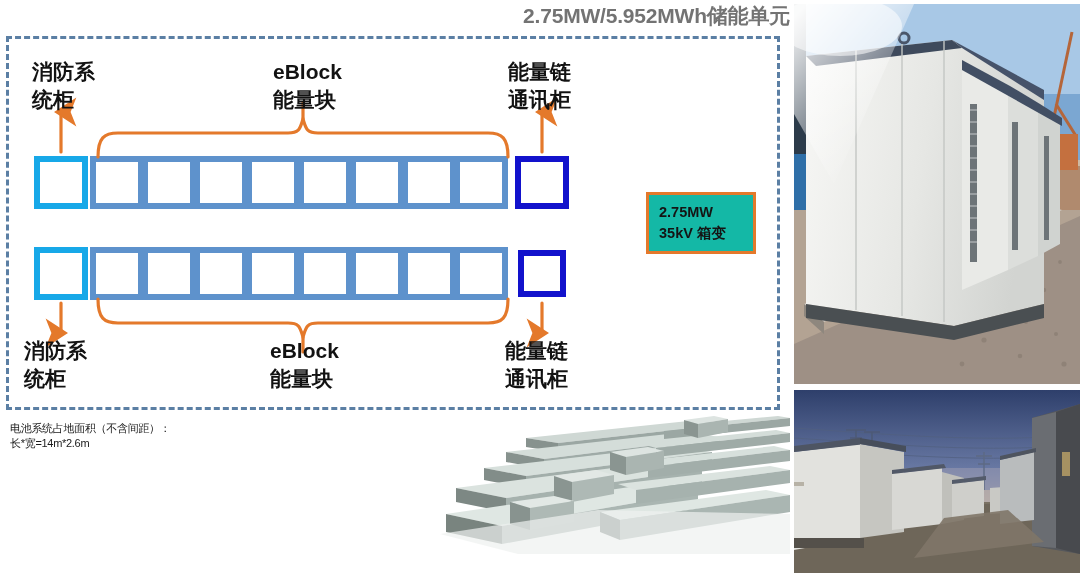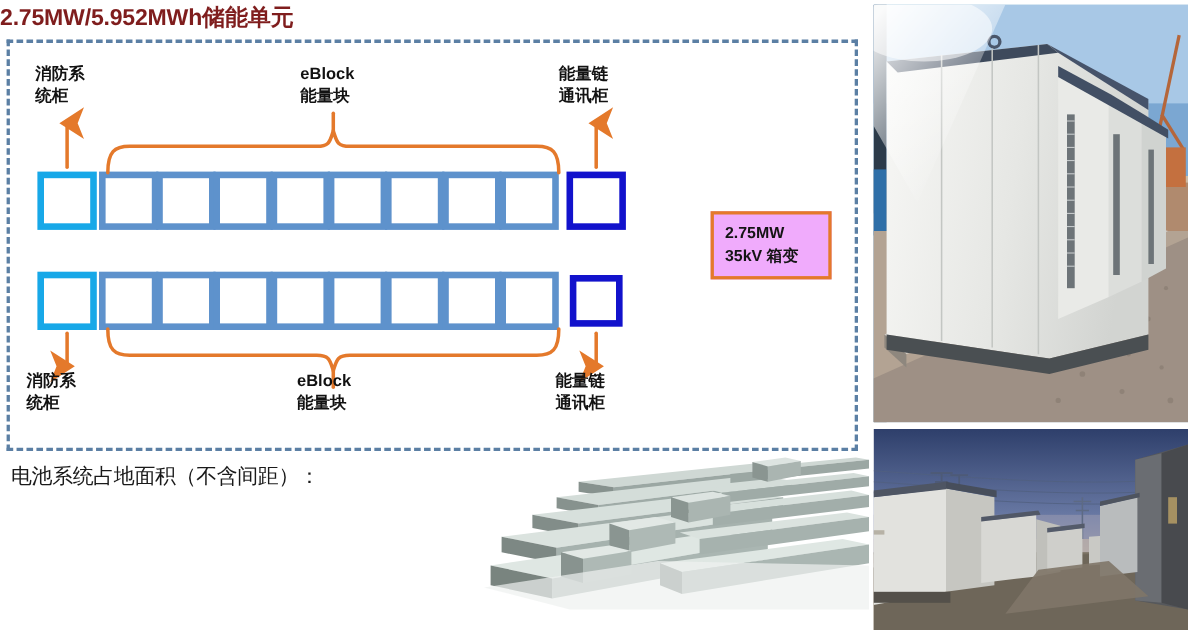--- a/index.html
+++ b/index.html
@@ -7,68 +7,68 @@
     width: 1080px; height: 573px;
     background: #ffffff;
     font-family: "Liberation Sans", "DejaVu Sans", sans-serif;
     overflow: hidden;
   }
   #page { position: relative; width: 1080px; height: 573px; background:#fff; }
 
   
   .title {
     position: absolute; left: 0; top: 2px; width: 790px;
-    text-align: left;
-    font-size: 21px; font-weight: bold; color: #7f1d1d;
+    text-align: right;
+    font-size: 21px; font-weight: bold; color: #737373;
     letter-spacing: -0.2px;
   }
 
   
   .dashed-box {
     position: absolute; left: 6px; top: 36px;
     width: 774px; height: 374px;
     border: 3px dashed #5b7fa4;
     background: #ffffff;
   }
 
   
   .diagram-svg { position: absolute; left: 0; top: 0; width: 1080px; height: 573px; pointer-events:none; }
 
   
   .lbl {
-    position: absolute; font-size: 15px; font-weight: bold;
+    position: absolute; font-size: 21px; font-weight: bold;
     color: #121212; line-height: 1.32; white-space: pre-line;
   }
   .lbl-fire-top   { left: 32px;  top: 58px; }
   .lbl-eblock-top { left: 273px; top: 58px; }
   .lbl-comm-top   { left: 508px; top: 58px; }
   .lbl-fire-bot   { left: 24px;  top: 337px; }
   .lbl-eblock-bot { left: 270px; top: 337px; }
   .lbl-comm-bot   { left: 505px; top: 337px; }
 
   
   .transformer {
     position: absolute; left: 646px; top: 192px;
     width: 110px; height: 62px;
-    border: 3px solid #e4792b; background: #f0abfc;
+    border: 3px solid #e4792b; background: #14b8a6;
     display: flex; flex-direction: column; justify-content: center;
     padding-left: 10px;
   }
   .transformer span {
     font-size: 14.5px; font-weight: bold; color: #141414; line-height: 1.45;
   }
 
   
   .params { position: absolute; left: 10px; top: 421px; width: 420px; }
   .params h2 {
     font-size: 19px; font-weight: bold; color: #121212;
     margin-bottom: 2px; letter-spacing: -0.2px;
   }
   .params p {
-    font-size: 19px; color: #1a1a1a; line-height: 1.32; letter-spacing: -0.3px;
+    font-size: 11px; color: #1a1a1a; line-height: 1.32; letter-spacing: -0.3px;
   }
 
   
   .render3d {
     position: absolute; left: 398px; top: 414px; width: 392px; height: 159px;
     overflow: hidden; background: #fff;
   }
 
   
   .photo-col { position: absolute; left: 794px; top: 0; width: 286px; height: 573px; }
@@ -181,20 +181,21 @@
   <div class="lbl lbl-comm-bot">能量链
 通讯柜</div>
 
   <div class="transformer">
     <span>2.75MW</span>
     <span>35kV 箱变</span>
   </div>
 
   <div class="params">
     <p>电池系统占地面积（不含间距）：</p>
+    <p>长*宽=14m*2.6m</p>
   </div>
 
   <div class="render3d">
     <svg viewBox="0 0 392 159" width="392" height="159">
       <rect width="392" height="159" fill="#ffffff"></rect>
       <g>
 
         <g>
           <polygon points="128,24 300,6 330,10 160,29" fill="#cfd8d4"></polygon>
           <polygon points="160,29 330,10 330,18 160,38" fill="#9ba7a3"></polygon>

